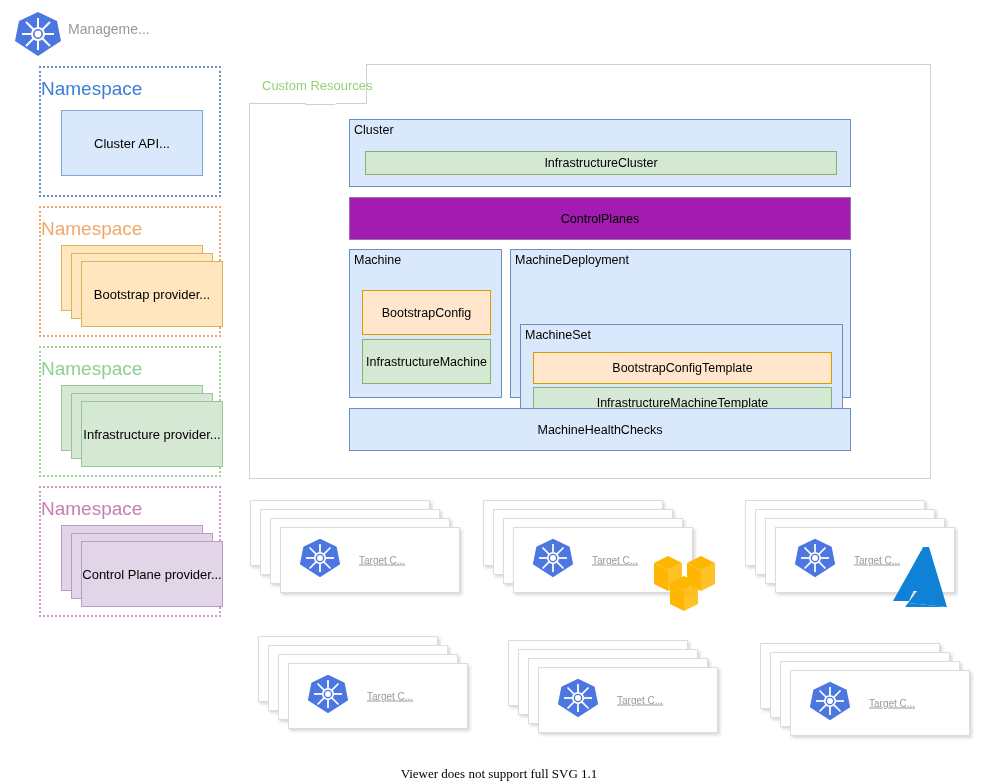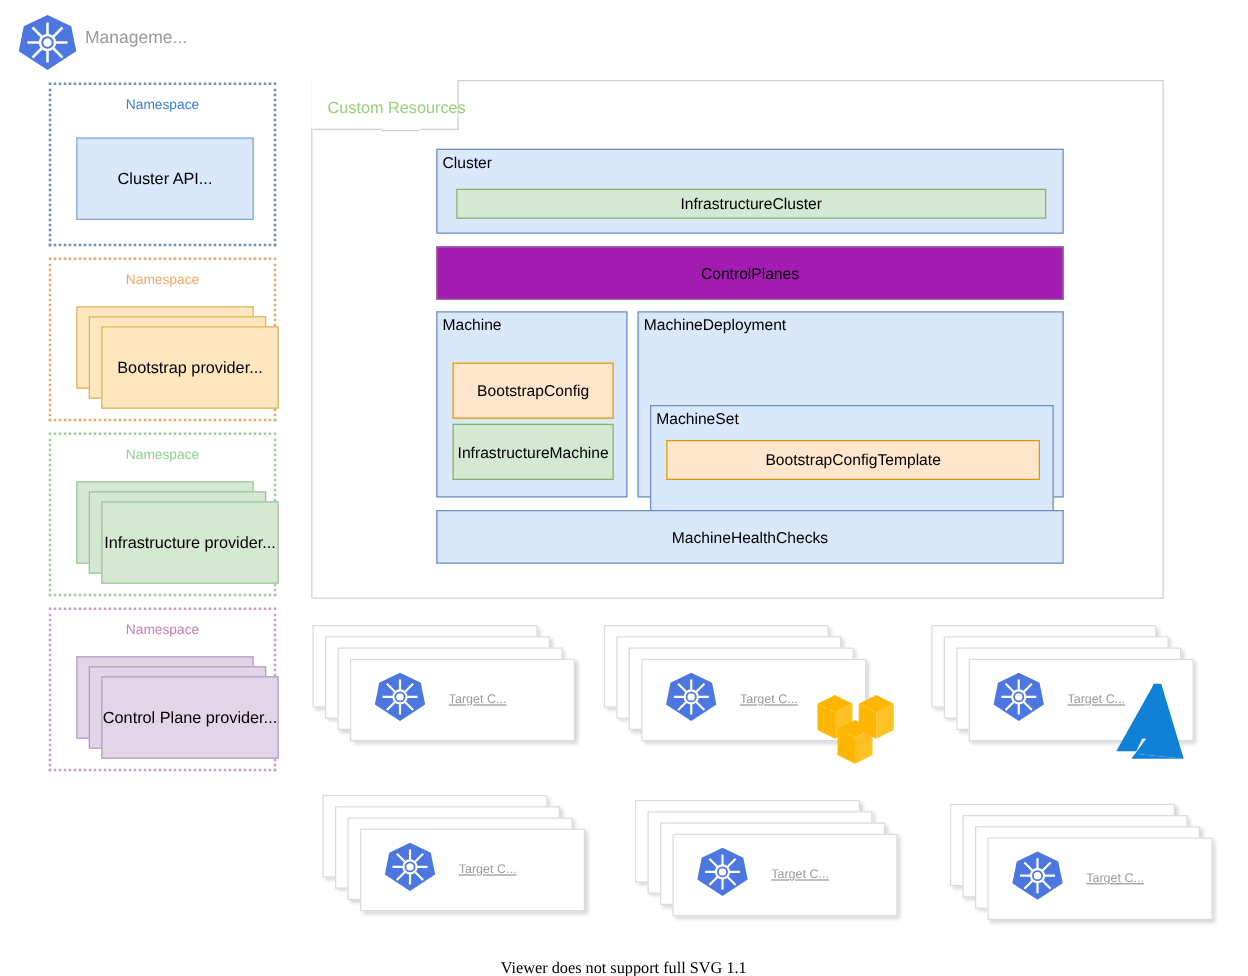--- a/index.html
+++ b/index.html
@@ -30,22 +30,21 @@
 
   
   .namespace {
     border: 2px dotted #6c8ebf;
     background: #ffffff;
   }
   .ns-title {
     position: absolute;
     left: 0; right: 0;
     top: 10px;
-    text-align: center;
-    font-size: 11px;
+    font-size: 19px;
   }
   .ns-blue   { border-color: #6c8ebf; }
   .ns-orange { border-color: #f0a66b; }
   .ns-green  { border-color: #9cd19c; }
   .ns-purple { border-color: #c99cc9; }
   .t-blue   { color: #3b7dd8; }
   .t-orange { color: #f0a869; }
   .t-green  { color: #8fcf8f; }
   .t-purple { color: #c77fb0; }
 
@@ -271,20 +270,23 @@
     </div>
   </div>
 
   <div class="abs res-blue" style="left:510px; top:249px; width:341px; height:149px;">
     <div class="box-corner-label">MachineDeployment</div>
     <div class="abs res-inner-blue" style="left:9px; top:32px; width:323px; height:105px;">
       <div class="box-corner-label">MachineSet</div>
       <div class="abs res-orange-in" style="left:12px; top:27px; width:299px; height:32px;">
         <div class="box-center-label">BootstrapConfigTemplate</div>
       </div>
+      <div class="abs res-green-in" style="left:12px; top:62px; width:299px; height:32px;">
+        <div class="box-center-label">InfrastructureMachineTemplate</div>
+      </div>
     </div>
   </div>
 
   <div class="abs res-blue" style="left:349px; top:408px; width:502px; height:43px;">
     <div class="box-center-label">MachineHealthChecks</div>
   </div>
 
   <div class="abs" style="left:250px; top:500px; width:215px; height:105px;">
     <div class="abs tc-card" style="left:0px; top:0px; width:180px; height:66px;"></div>
     <div class="abs tc-card" style="left:10px; top:9px; width:180px; height:66px;"></div>

